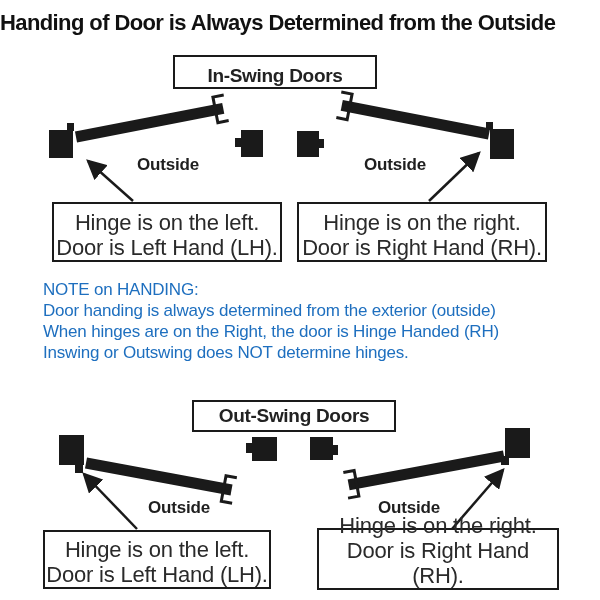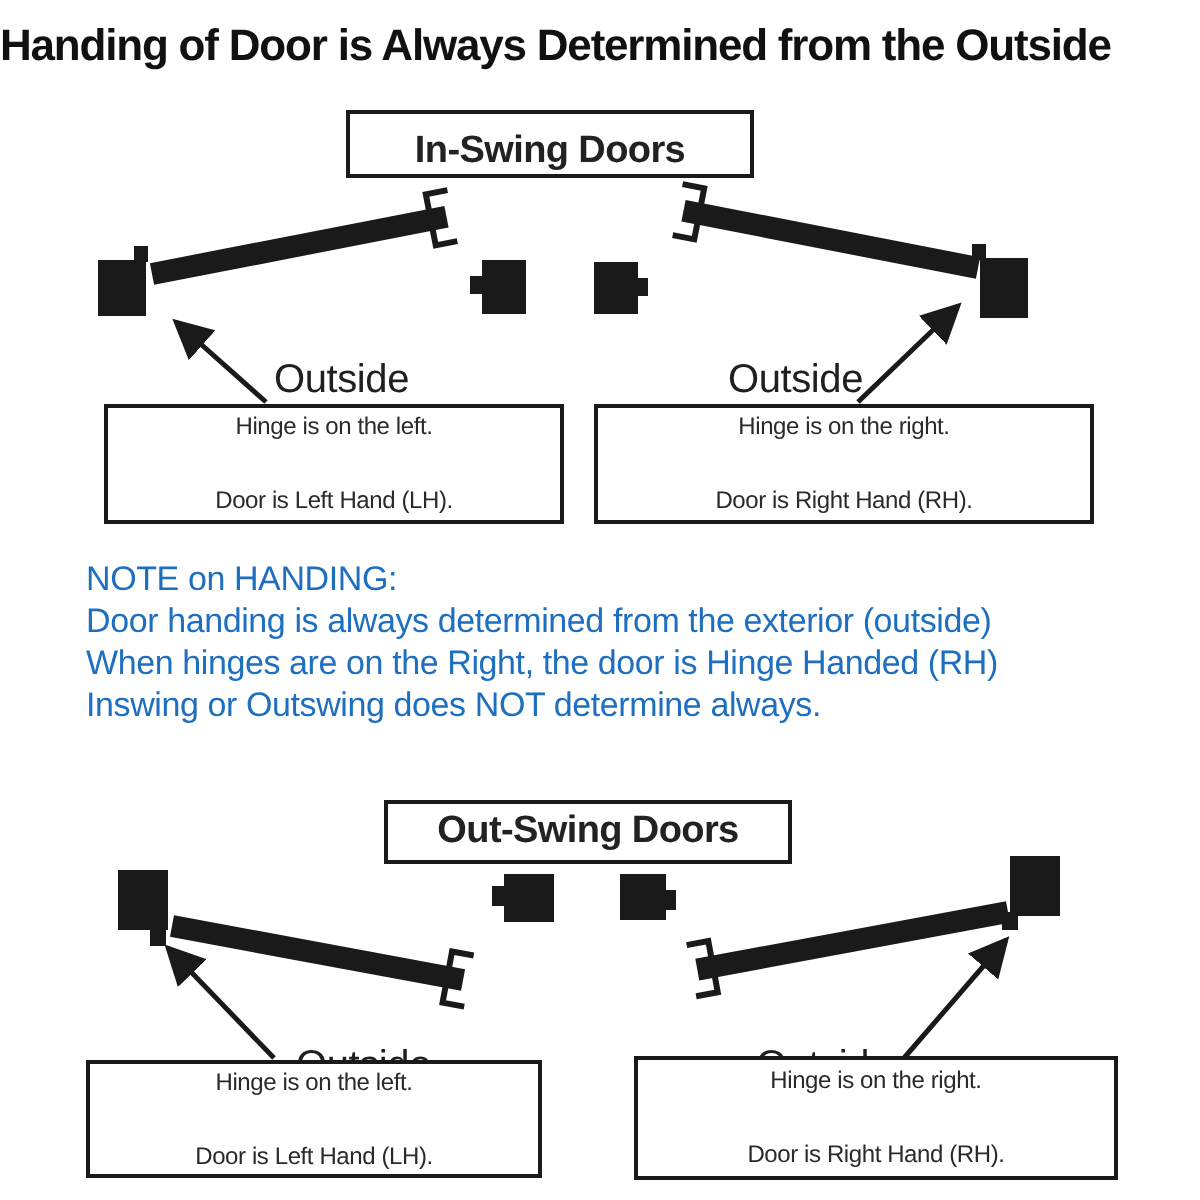--- a/index.html
+++ b/index.html
@@ -11,25 +11,25 @@
     position:absolute;top:10px;left:0;width:484px;text-align:center;
     font-size:22px;font-weight:bold;letter-spacing:-0.6px;color:#111;white-space:nowrap;
   }
   .hdg{
     position:absolute;border:2px solid #1a1a1a;background:#fff;
     display:flex;align-items:center;justify-content:center;
     font-size:19px;font-weight:bold;letter-spacing:-0.3px;color:#222;
   }
   .cap{
     position:absolute;border:2px solid #1a1a1a;background:#fff;
-    display:flex;flex-direction:column;align-items:center;justify-content:center;
-    font-size:12px;line-height:25px;letter-spacing:-0.2px;color:#2a2a2a;text-align:center;gap:12px;
+    display:flex;flex-direction:column;align-items:center;justify-content:flex-end;
+    font-size:22px;line-height:25px;letter-spacing:-0.2px;color:#2a2a2a;text-align:center;
   }
   .outside{
-    position:absolute;font-size:20px;font-weight:normal;letter-spacing:-0.2px;color:#1f1f1f;margin-top:24px;
+    position:absolute;font-size:17px;font-weight:bold;letter-spacing:-0.2px;color:#1f1f1f;
   }
   .note{
     position:absolute;left:43px;top:279px;color:#1e6fbf;
     font-size:17px;line-height:21px;letter-spacing:-0.2px;white-space:nowrap;
   }
   svg{position:absolute;left:0;display:block;}
   .ink{fill:#1a1a1a;}
   .stroke-ink{stroke:#1a1a1a;fill:none;}
 </style>
 </head>
@@ -80,21 +80,21 @@
   </div>
   <div class="cap" style="left:297px;top:202px;width:246px;height:56px;">
     <span>Hinge is on the right.</span>
     <span>Door is Right Hand (RH).</span>
   </div>
 
   <div class="note">
     <div>NOTE on HANDING:</div>
     <div>Door handing is always determined from the exterior (outside)</div>
     <div>When hinges are on the Right, the door is Hinge Handed (RH)</div>
-    <div>Inswing or Outswing does NOT determine always.</div>
+    <div>Inswing or Outswing does NOT determine hinges.</div>
   </div>
 
   <div class="hdg" style="left:192px;top:400px;width:200px;height:28px;">
     <span>Out-Swing Doors</span>
   </div>
 
   <svg style="top:423px;" width="600" height="112" viewBox="0 423 600 112">
     <defs>
       <marker id="ah2" markerWidth="8" markerHeight="8" refX="7" refY="4" orient="auto">
         <path d="M0,0 L8,4 L0,8 z" fill="#1a1a1a"></path>

